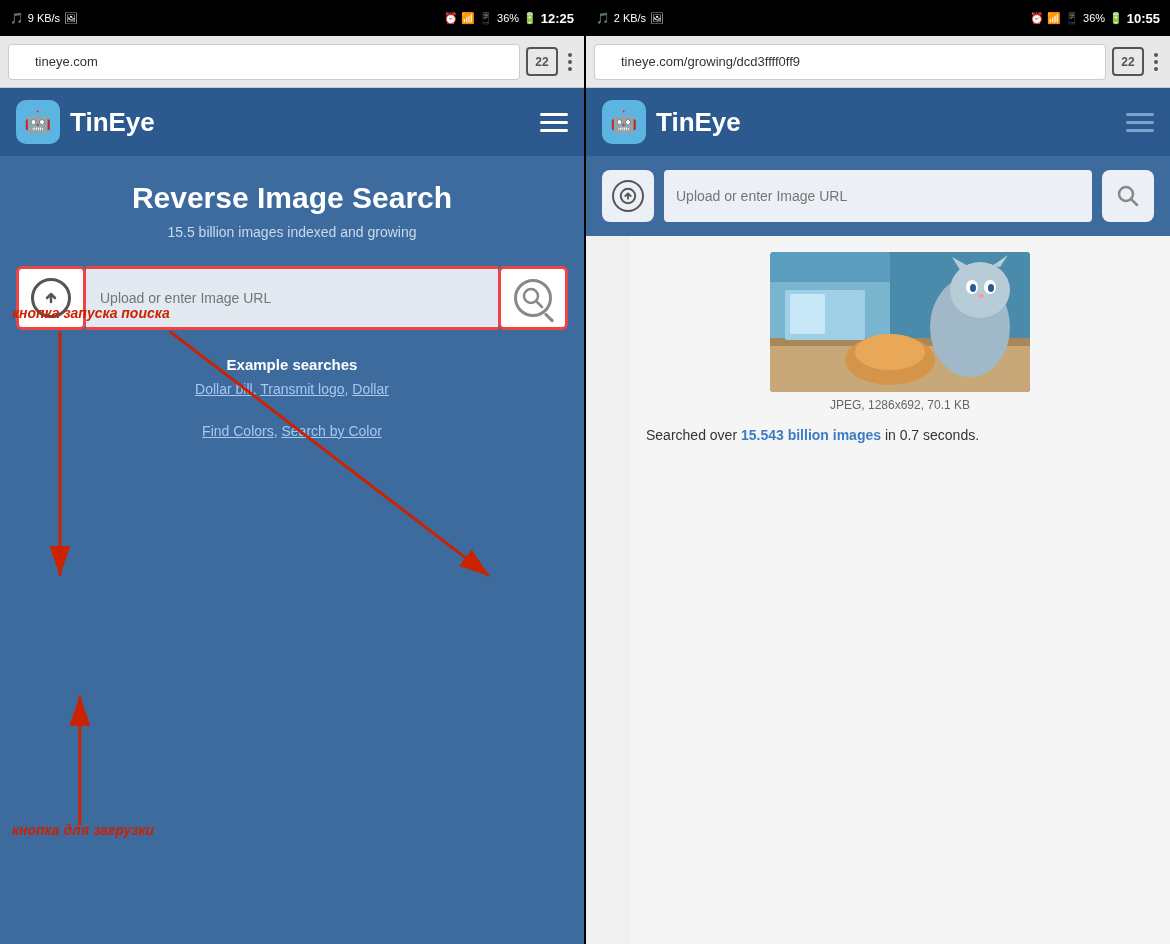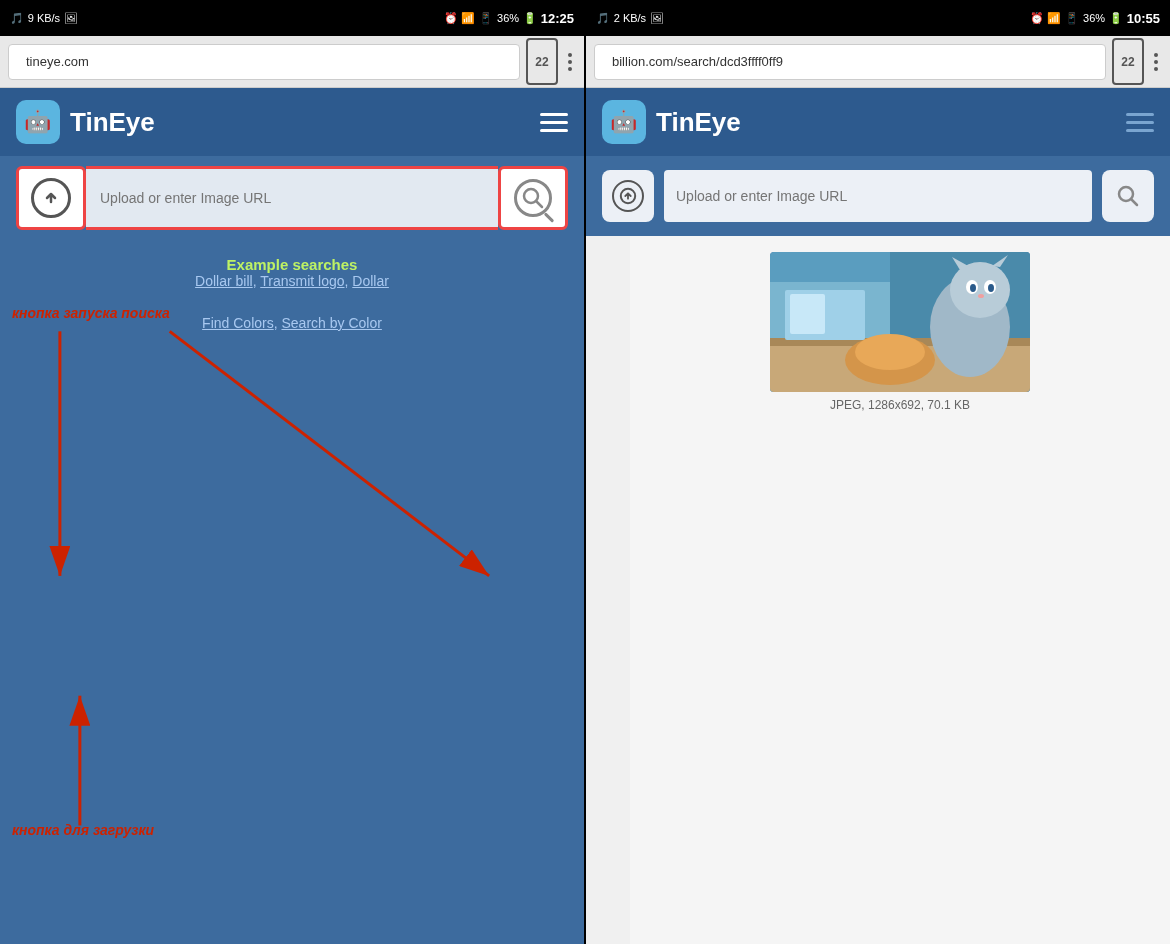--- a/index.html
+++ b/index.html
@@ -58,29 +58,29 @@
       padding: 6px 8px;
       gap: 6px;
       border-bottom: 1px solid #ccc;
     }
     .url-input {
       flex: 1;
       height: 36px;
       background: #fff;
       border: 1px solid #ccc;
       border-radius: 4px;
-      padding: 0 17px;
+      padding: 0 26px;
       font-size: 13px;
       color: #333;
       display: flex;
       align-items: center;
     }
     .tab-count {
       width: 32px;
-      height: 47px;
+      height: 29px;
       border: 2px solid #555;
       border-radius: 4px;
       display: flex;
       align-items: center;
       justify-content: center;
       font-size: 12px;
       font-weight: bold;
       color: #555;
       background: #e8e8e8;
     }
@@ -248,21 +248,22 @@
       border-radius: 2px;
     }
 
     .example-section {
       padding: 16px 20px;
       text-align: center;
     }
     .example-title {
       font-size: 15px;
       font-weight: bold;
-      color: #bef264;
+      color: #ffffff;
+      margin-bottom: 8px;
     }
     .example-links {
       font-size: 14px;
       color: #a8c8f0;
     }
     .example-links a {
       color: #a8c8f0;
       text-decoration: underline;
     }
 
@@ -461,20 +462,24 @@
           </div>
           <span class="logo-text">TinEye</span>
         </div>
         <div class="hamburger">
           <span></span>
             <span></span>
             <span></span>
         </div>
       </div>
 
+      <div class="tineye-hero">
+        <div class="hero-title">Reverse Image Search</div>
+        <div class="hero-subtitle">15.5 billion images indexed and growing</div>
+      </div>
 
       <div class="search-bar">
         <div class="upload-btn">
           <div class="upload-circle">
             <svg width="20" height="20" viewBox="0 0 20 20" fill="none">
               <path d="M10 14V6M10 6L6 10M10 6L14 10" stroke="#555" stroke-width="2.5" stroke-linecap="round"></path>
             </svg>
           </div>
         </div>
         <input class="search-input-field" type="text" placeholder="Upload or enter Image URL" style="">
@@ -545,21 +550,21 @@
       <span>📶</span>
       <span>📱</span>
       <span>36%</span>
       <span>🔋</span>
       <span class="time">10:55</span>
     </div>
   </div>
 
   <div class="browser-bar">
     <div class="url-input">
-      <span>billion.com/search/dcd3ffff0ff9</span>
+      <span>tineye.com/growing/dcd3ffff0ff9</span>
     </div>
     <div class="tab-count">22</div>
     <div class="menu-dots">
       <span></span>
         <span></span>
         <span></span>
     </div>
   </div>
 
   <div class="page-content">
@@ -630,17 +635,20 @@
               <ellipse cx="211" cy="44" rx="3" ry="2" fill="#f0a0a0"></ellipse>
 
               <rect x="15" y="38" width="80" height="50" fill="#9fd0e8" rx="2"></rect>
               <rect x="20" y="42" width="35" height="40" fill="#c8e8f8" rx="2"></rect>
             </svg>
           </div>
           <div class="image-meta">JPEG, 1286x692, 70.1 KB</div>
         </div>
 
 
+        <div class="results-desc">
+          <span>Searched over </span><span class="highlight">15.543 billion images</span><span> in 0.7 seconds.</span>
+        </div>
       </div>
 
     </div>
   </div>
 </div>
 
 </body></html>

